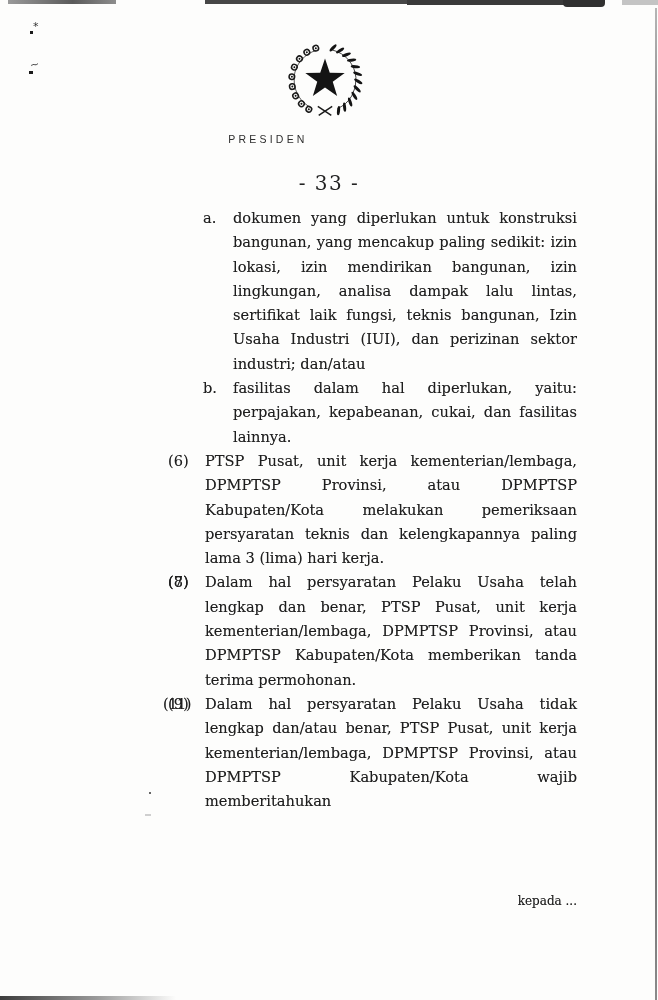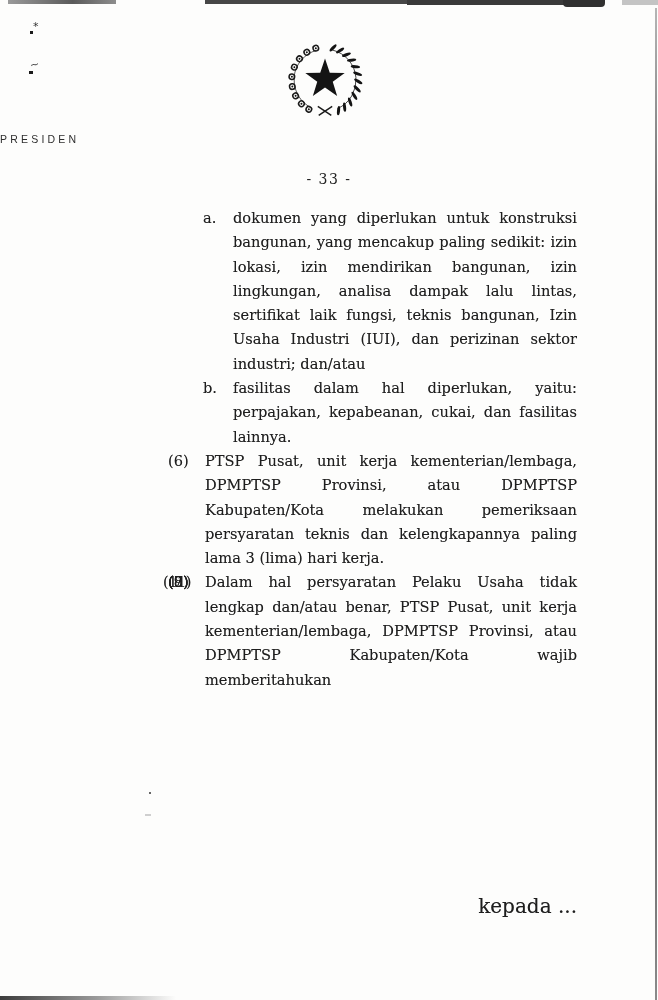--- a/index.html
+++ b/index.html
@@ -15,46 +15,47 @@
     background:#fdfdfc;
   }
 
   
   .seal {
     position:absolute; left:280px; top:36px;
     width:90px; height:92px;
   }
   .header-title {
     position:absolute; top:133px; left:0; width:536px;
+    text-align:center;
     font-family:"Liberation Sans", sans-serif;
     font-size:10.5px; letter-spacing:3.2px;
     line-height:13.5px; color:#2e2e2e;
   }
   .page-number {
     position:absolute; top:171px; left:0; width:658px;
     text-align:center;
-    font-size:14px; letter-spacing:1.5px; color:#222222;
+    font-size:20px; letter-spacing:1.5px; color:#222222;
   }
 
   
   .content {
     position:absolute; top:206px; left:163px; width:414px;
     font-size:14.6px; line-height:24.3px;
     color:#1e1e1e;
     text-shadow:0 0 0.4px rgba(30,30,30,0.45);
   }
   .subitem { position:relative; padding-left:70px; text-align:justify; }
   .subitem .label { position:absolute; left:40px; }
   .item { position:relative; padding-left:42px; text-align:justify; }
   .item .num { position:absolute; left:5px; }
   .item.wide-num .num { left:0; letter-spacing:-0.5px; }
   .catchword {
     position:absolute; top:894px; left:163px; width:414px;
     text-align:right;
-    font-size:20px; color:#1e1e1e;
+    font-size:12px; color:#1e1e1e;
     text-shadow:0 0 0.4px rgba(30,30,30,0.45);
   }
 
   
   .artifact { position:absolute; }
   .top-seg1 { left:8px; top:0; width:108px; height:4px;
     background:linear-gradient(to right,#9a9a9a,#5a5a5a 60%,#8d8d8d); }
   .top-seg2 { left:205px; top:0; width:202px; height:4px; background:#474747; }
   .top-seg3 { left:407px; top:0; width:196px; height:5px; background:#3a3a3a; }
   .top-blob { left:563px; top:0; width:42px; height:7px; background:#303030;
@@ -196,20 +197,21 @@
       <span class="num">(6)</span>
       <span>PTSP Pusat, unit kerja kementerian/lembaga, DPMPTSP Provinsi, atau DPMPTSP Kabupaten/Kota melakukan pemeriksaan persyaratan teknis dan kelengkapannya paling lama 3 (lima) hari kerja.</span>
     </div>
 
     <div class="item">
       <span class="num">(7)</span>
     </div>
 
     <div class="item">
       <span class="num">(8)</span>
+      <span>Dalam hal persyaratan Pelaku Usaha telah lengkap dan benar, PTSP Pusat, unit kerja kementerian/lembaga, DPMPTSP Provinsi, atau DPMPTSP Kabupaten/Kota memberikan tanda terima permohonan.</span>
     </div>
 
     <div class="item">
       <span class="num">(9)</span>
     </div>
 
     <div class="item wide-num">
       <span class="num">(11)</span>
       <span>Dalam hal persyaratan Pelaku Usaha tidak lengkap dan/atau benar, PTSP Pusat, unit kerja kementerian/lembaga, DPMPTSP Provinsi, atau DPMPTSP Kabupaten/Kota wajib memberitahukan</span>
     </div>

